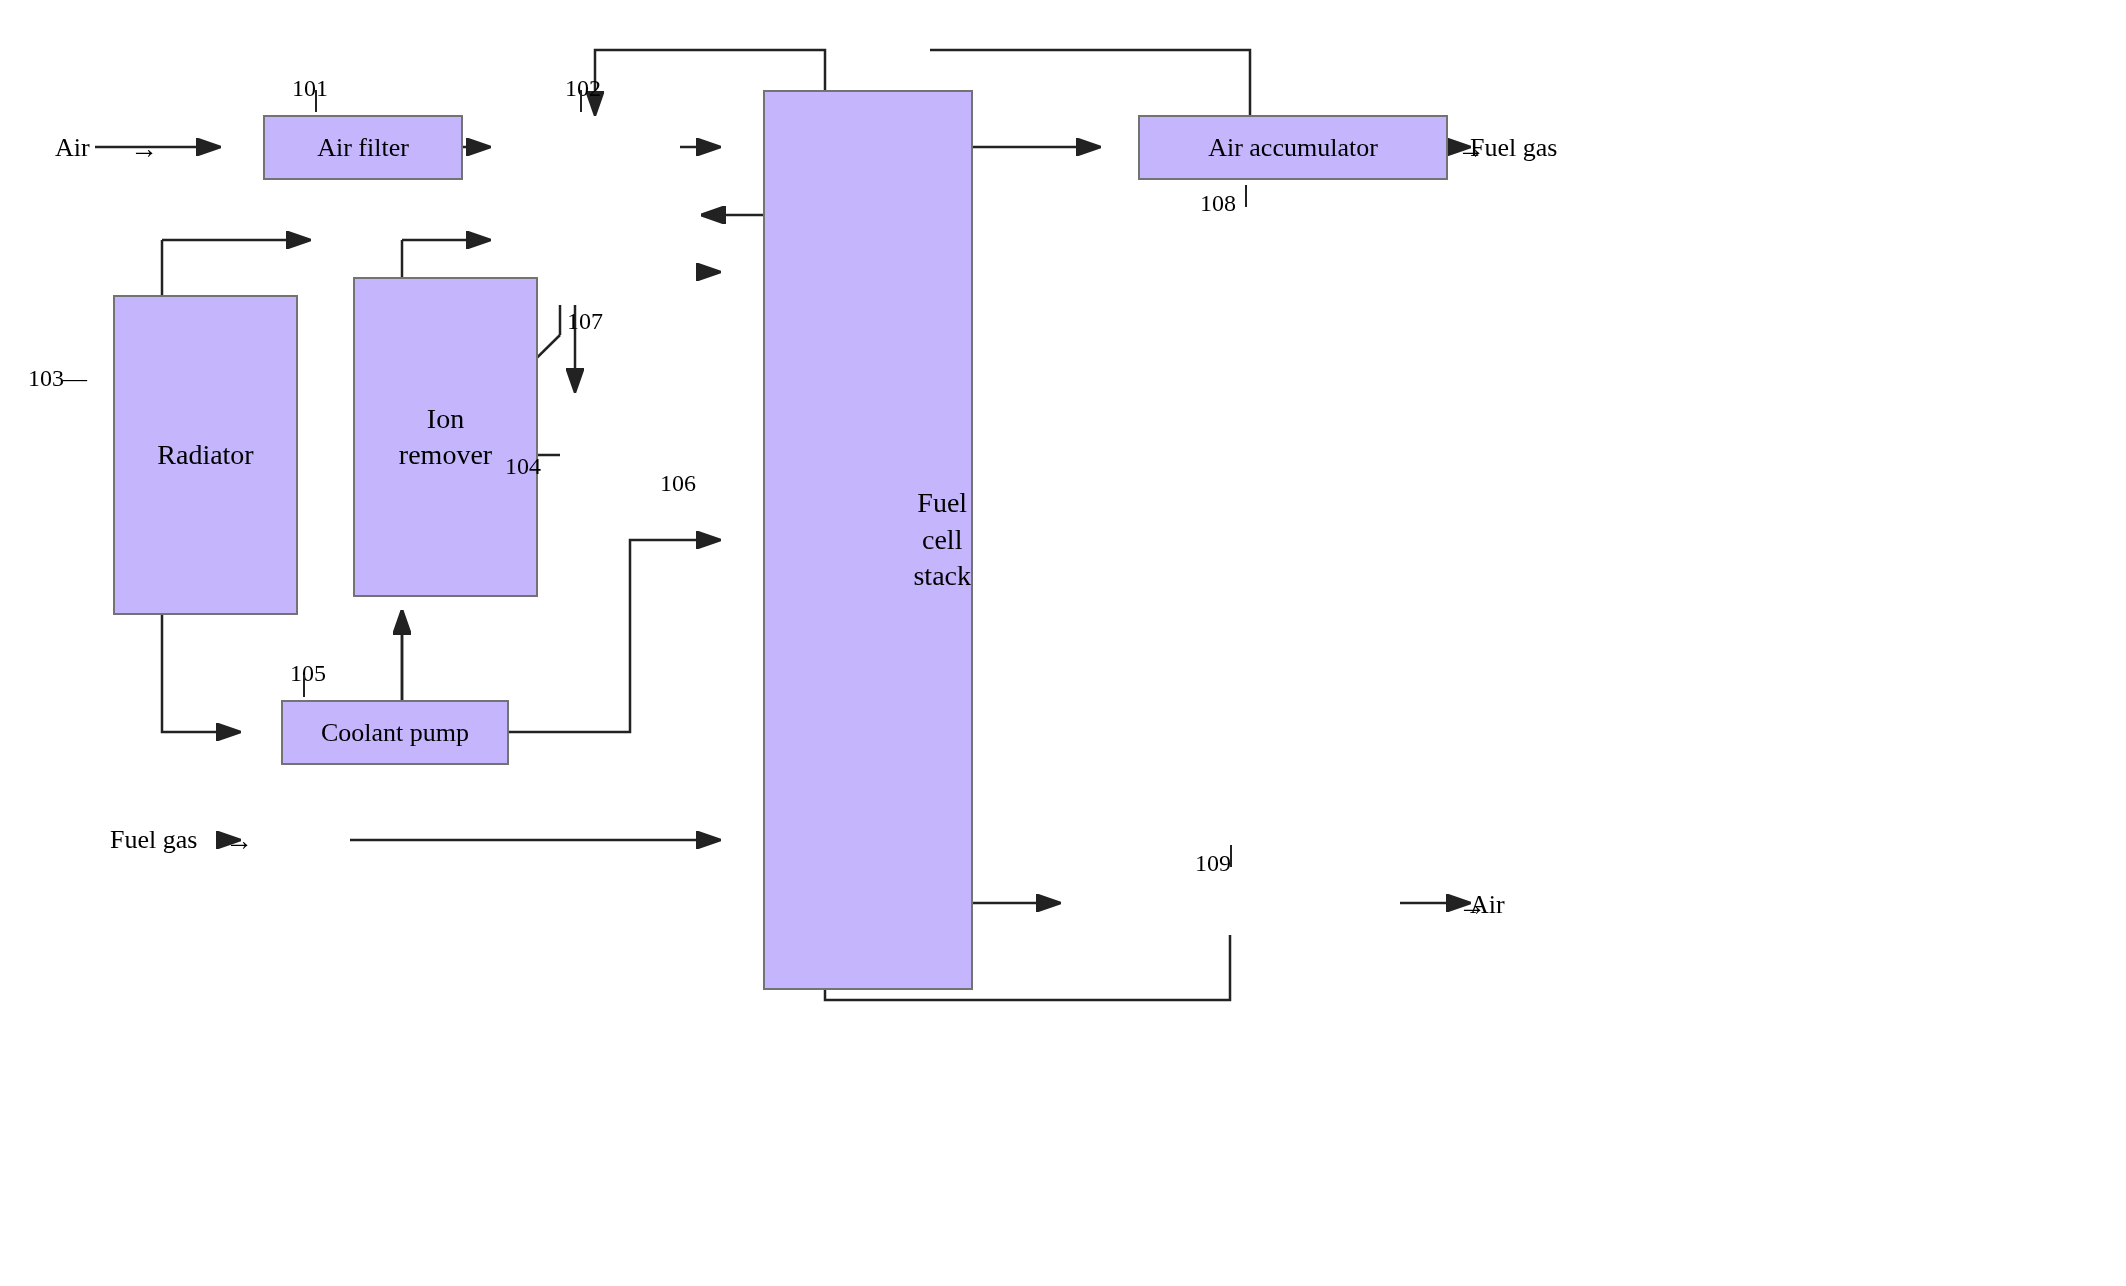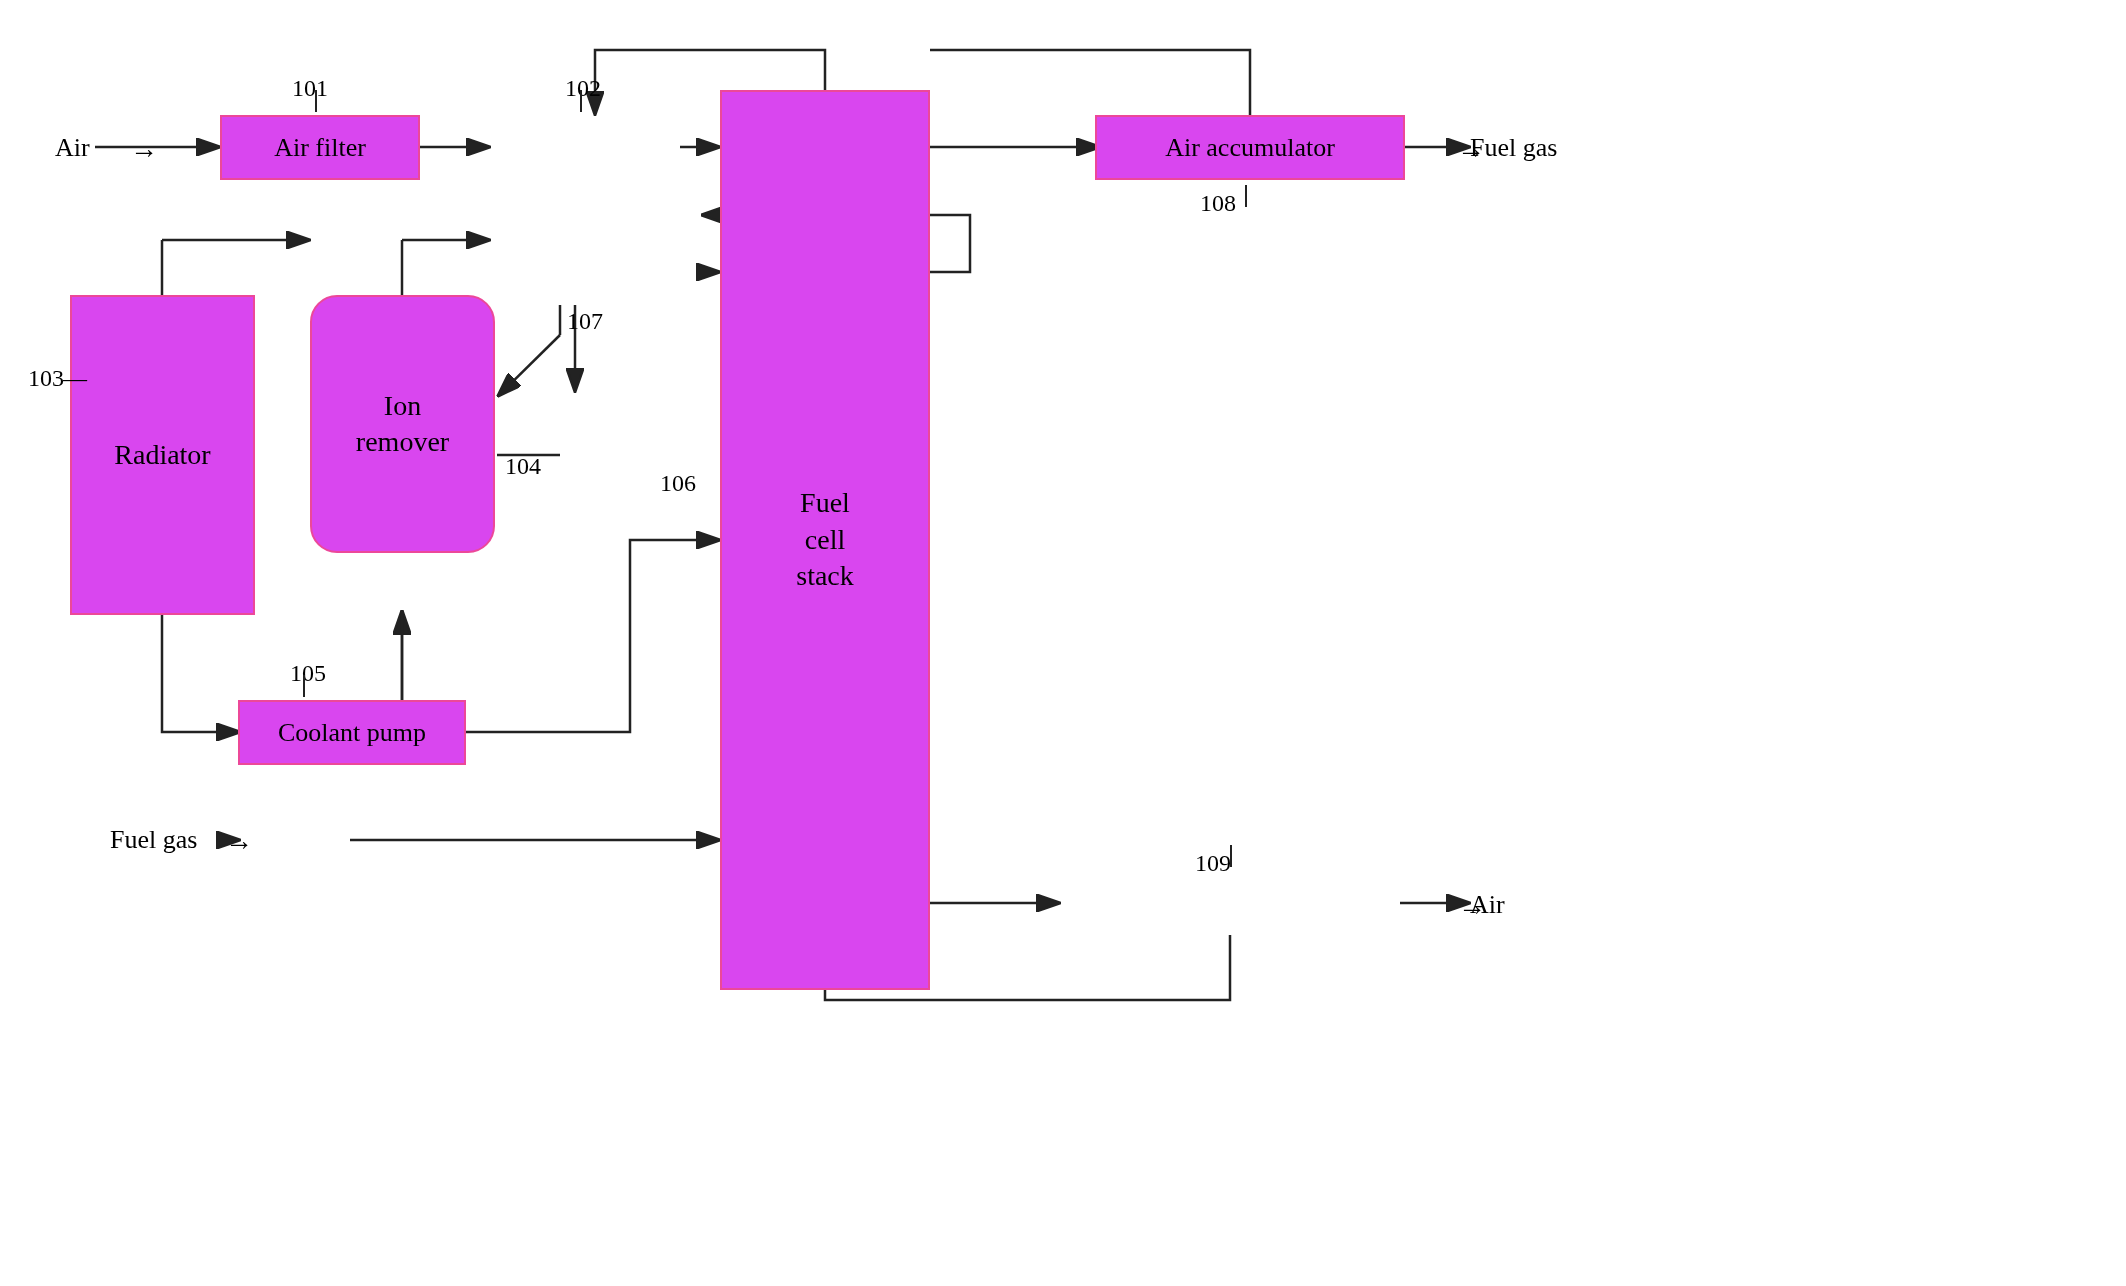--- a/index.html
+++ b/index.html
@@ -12,29 +12,30 @@
       position: relative;
     }
     .diagram {
       position: absolute;
       top: 0; left: 0;
       width: 2126px;
       height: 1286px;
     }
     .box {
       position: absolute;
-      border: 2px solid #ec4899;
-      background: #d946ef;
+      border: 2px solid #737373;
+      background: #c4b5fd;
       display: flex;
       align-items: center;
       justify-content: center;
       text-align: center;
       font-size: 26px;
       font-family: serif;
       line-height: 1.3;
+      margin-left: 43px;
     }
     .label {
       position: absolute;
       font-size: 26px;
       font-family: serif;
       white-space: nowrap;
     }
     .ref-num {
       position: absolute;
       font-size: 24px;
@@ -123,25 +124,25 @@
   <div class="box" style="left:220px; top:115px; width:200px; height:65px; font-size:26px;">
     <span>Air filter</span>
   </div>
 
 
 
   <div class="box" style="left:70px; top:295px; width:185px; height:320px; font-size:28px;">
     <span>Radiator</span>
   </div>
 
-  <div class="box" style="left:310px; top:295px; width:185px; height:258px; font-size:28px;border-radius:27px;">
+  <div class="box" style="left:310px; top:277px; width:185px; height:320px; font-size:28px;">
     <span>Ion<br>remover</span>
   </div>
 
-  <div class="box" style="left:720px; top:90px; width:210px; height:900px; font-size:28px;">
+  <div class="box" style="left:720px; top:90px; width:210px; height:900px; font-size:28px;justify-content:flex-end;">
     <span>Fuel<br>cell<br>stack</span>
   </div>
 
   <div class="box" style="left:238px; top:700px; width:228px; height:65px; font-size:26px;">
     <span>Coolant pump</span>
   </div>
 
   <div class="box" style="left:1095px; top:115px; width:310px; height:65px; font-size:26px;">
     <span>Air  accumulator</span>
   </div>

